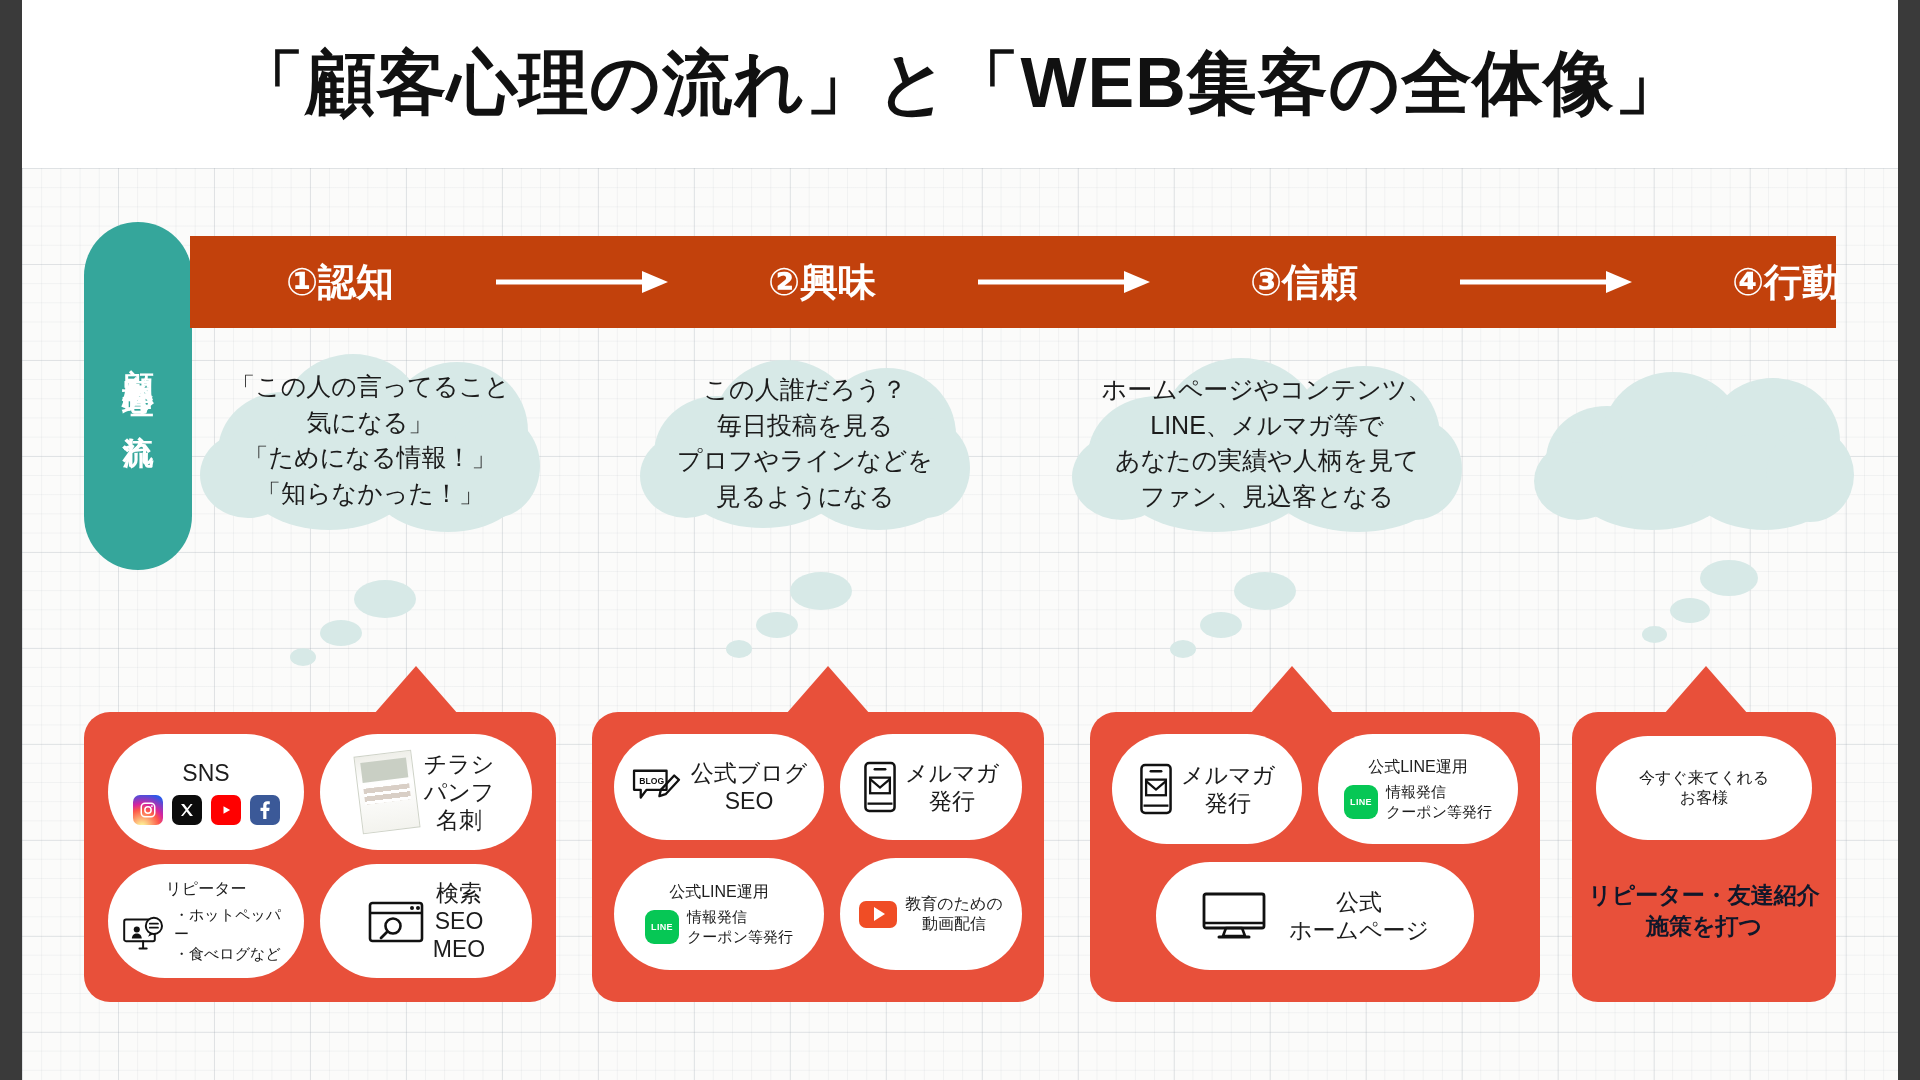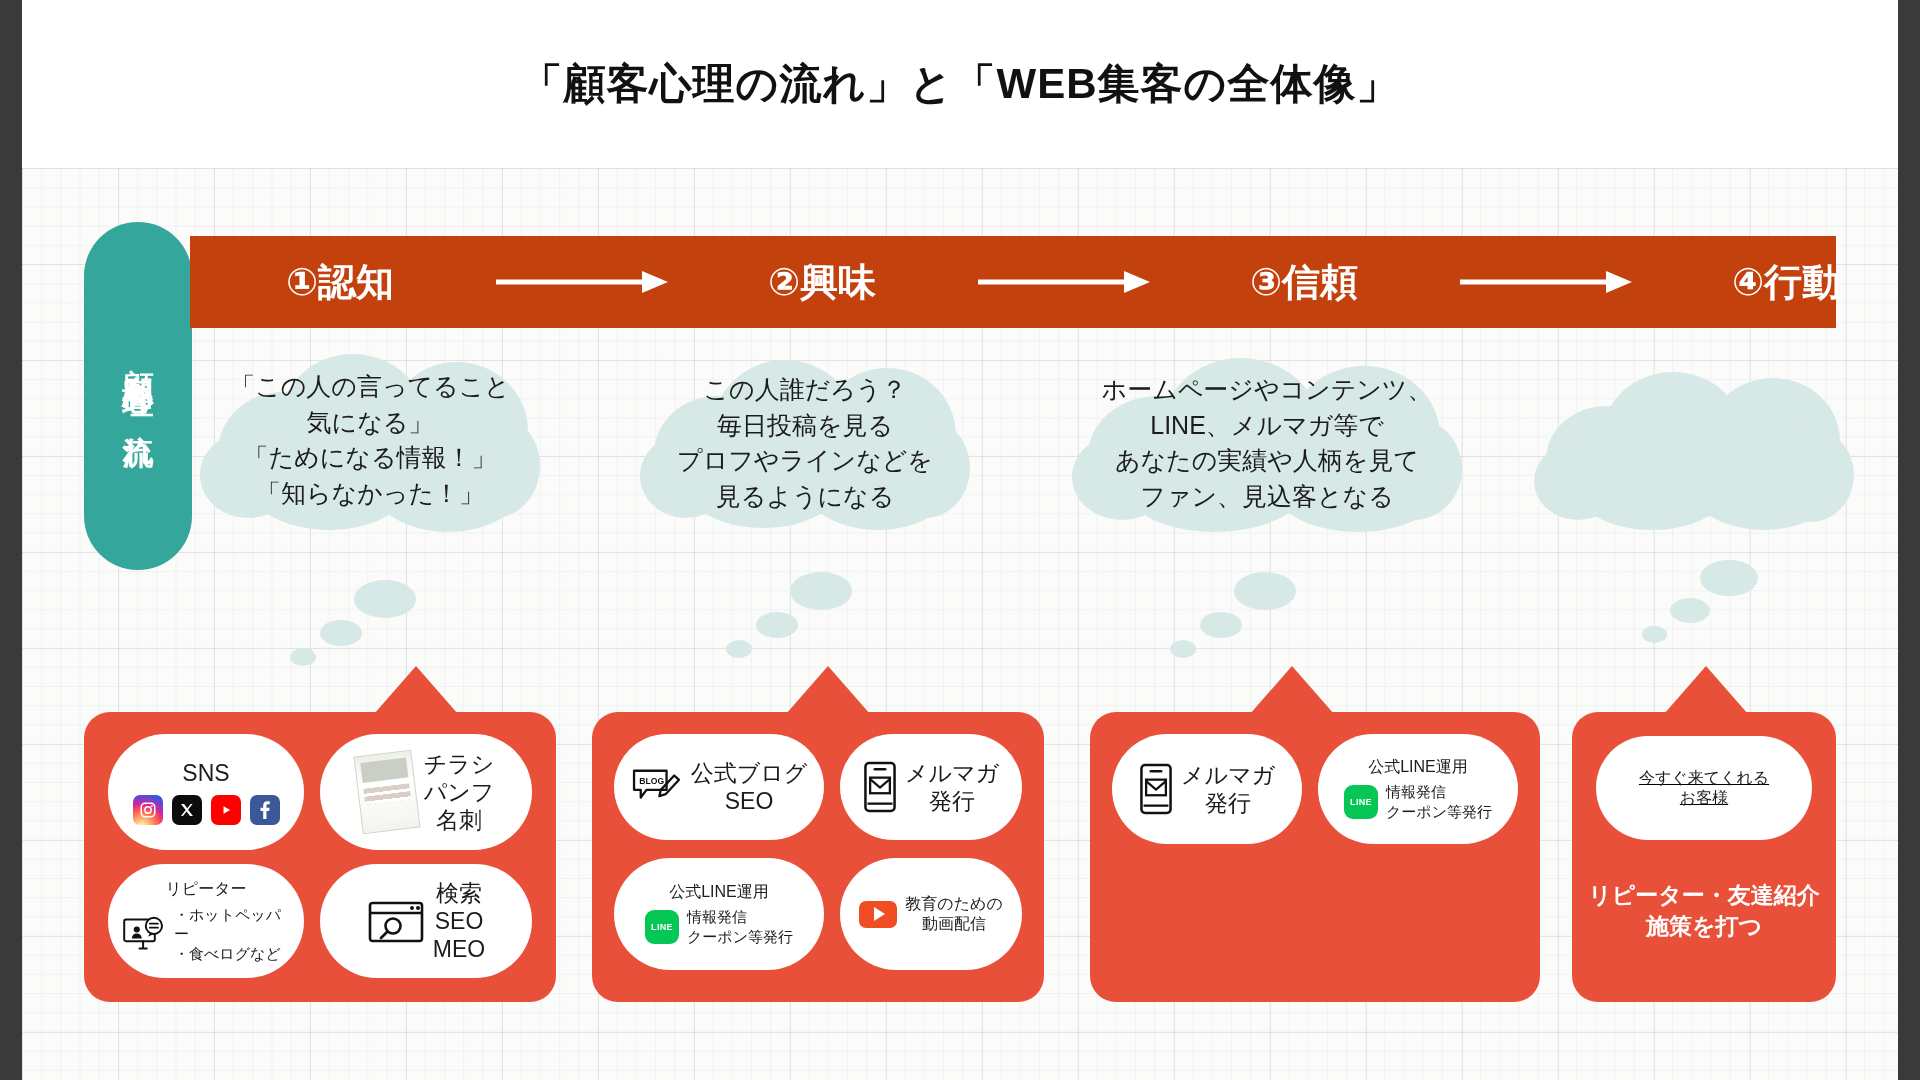--- a/index.html
+++ b/index.html
@@ -33,21 +33,21 @@
   .title-band {
     position: absolute;
     left: 22px; top: 0;
     width: 1876px; height: 168px;
     background: #ffffff;
     display: flex;
     align-items: center;
     justify-content: center;
   }
   .title-text {
-    font-size: 42px;
+    font-size: 70px;
     font-weight: 700;
     color: #111111;
     letter-spacing: 1px;
     white-space: nowrap;
   }
 
   
   .canvas {
     position: absolute;
     left: 22px; top: 168px;
@@ -191,21 +191,21 @@
     color: #1c1c1c;
     line-height: 1.3;
     text-align: left;
     white-space: pre-line;
   }
   .pill-col { display: flex; flex-direction: column; align-items: center; }
   .pill-row { display: flex; flex-direction: row; align-items: center; gap: 8px; }
 
   .redbox-note {
     position: absolute;
-    color: #ffffff;
+    color: #0f172a;
     font-size: 23px;
     font-weight: 700;
     line-height: 1.35;
     text-align: center;
     white-space: pre-line;
     width: 100%;
   }
 
   
   .brandrow { display: flex; gap: 9px; align-items: center; justify-content: center; }
@@ -555,26 +555,40 @@
       <div class="pill-col">
         <div class="pill-label sm">公式LINE運用</div>
         <div class="pill-row" style="margin-top:6px;">
           <span class="line-badge">LINE</span>
           <span class="pill-sub">情報発信
 クーポン等発行</span>
         </div>
       </div>
     </div>
 
+    <div class="pill" style="left:66px; top:150px; width:318px; height:108px;">
+      <div class="pill-row" style="gap:22px;">
+        <span class="ico">
+          <svg width="66" height="52" viewBox="0 0 66 52" aria-hidden="true">
+            <rect x="3" y="4" width="60" height="34" rx="2" fill="none" stroke="#111" stroke-width="2.8"></rect>
+            <line x1="3" y1="33" x2="63" y2="33" stroke="#111" stroke-width="2.6"></line>
+            <path d="M25 38h16l3 8H22z" fill="none" stroke="#111" stroke-width="2.6" stroke-linejoin="round"></path>
+            <line x1="18" y1="47" x2="48" y2="47" stroke="#111" stroke-width="3" stroke-linecap="round"></line>
+          </svg>
+        </span>
+        <span class="pill-label">公式
+ホームページ</span>
+      </div>
+    </div>
   </div>
 
   <div class="redbox" style="left:1572px; top:712px; width:264px; height:290px;">
     <div class="tail" style="left:92px;"></div>
 
-    <div class="pill" style="left:24px; top:24px; width:216px; height:104px;text-decoration:underline;">
+    <div class="pill" style="left:24px; top:24px; width:216px; height:104px;">
       <div class="pill-label sm">今すぐ来てくれる
 お客様</div>
     </div>
 
     <div class="redbox-note" style="top:168px; left:0;">リピーター・友達紹介
 施策を打つ</div>
   </div>
 
 </div>
 

